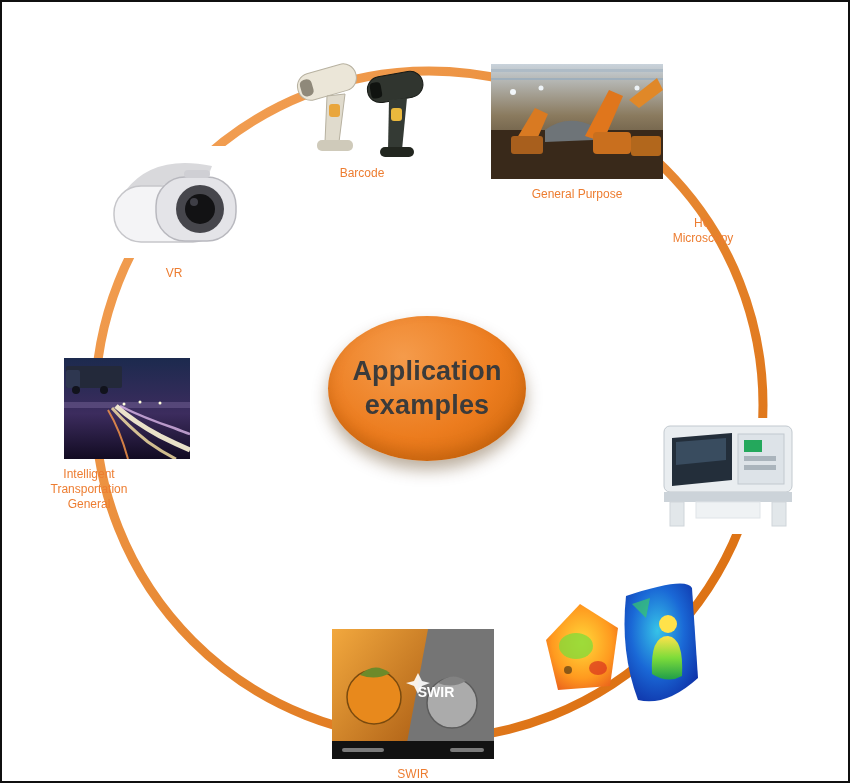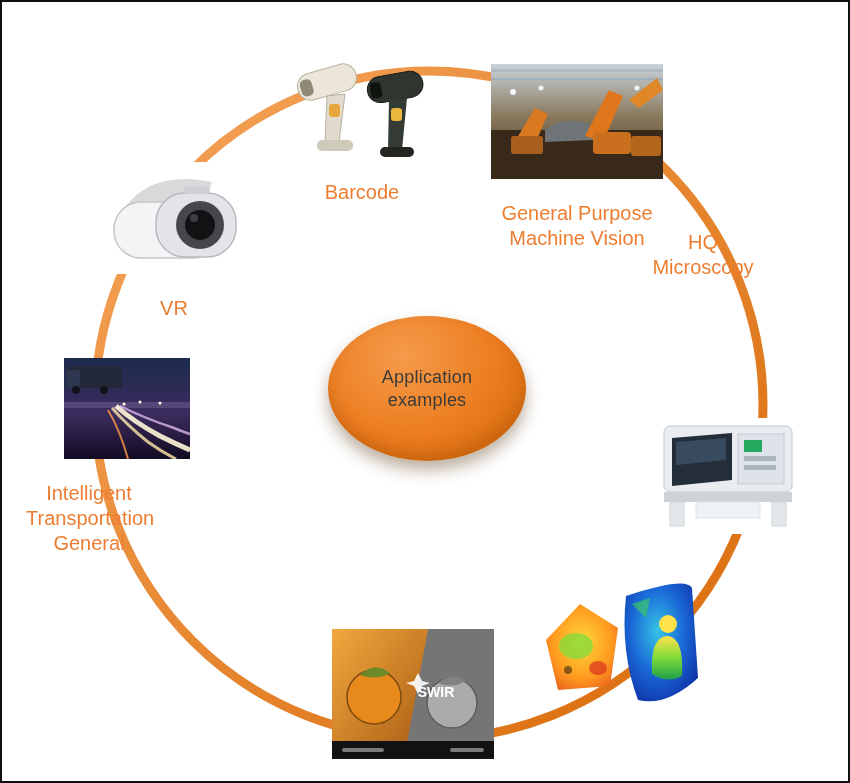--- a/index.html
+++ b/index.html
@@ -21,37 +21,37 @@
     background: radial-gradient(ellipse at 38% 28%,
       var(--center_light, #F59B4B) 0%,
       var(--center_fill, #EC7C1E) 55%,
       var(--center_dark, #C96408) 100%);
     box-shadow: 0 9px 16px rgba(80, 45, 0, .38), inset 0 -8px 14px rgba(150, 70, 0, .30);
     display: flex; align-items: center; justify-content: center;
     text-align: center;
   }
   .center-title {
     width: 168px;
-    font-weight: normal;
-    font-size: 18px;
+    font-weight: bold;
+    font-size: 27px;
     line-height: 1.25;
     color: var(--title_color, #3B3B3B);
     letter-spacing: .2px;
   }
   .item { position: absolute; text-align: center; }
   .art { display: block; line-height: 0; }
   .label {
-    margin-top: 22px;
-    font-size: 20px;
+    margin-top: 8px;
+    font-size: 12px;
     line-height: 1.25;
     color: var(--accent, #ED7D31);
   }
   svg text { font-family: "Liberation Sans", sans-serif; }
 
-  #item-vr      { left: 98px;  top: 160px; width: 148px; }
+  #item-vr      { left: 98px;  top: 144px; width: 148px; }
   #item-barcode { left: 287px; top: 50px;  width: 146px; }
   #item-mv      { left: 489px; top: 62px;  width: 172px; }
   #item-hq      { left: 660px; top: 206px; width: 128px; }
   #item-hq .label  { width: 110px; margin-left: -14px; }
   #item-pcb     { left: 656px; top: 416px; width: 146px; }
   #item-pcb .label { width: 126px; margin-left: 43px; }
   #item-depth   { left: 538px; top: 572px; width: 158px; }
   #item-swir    { left: 330px; top: 627px; width: 162px; }
   #item-3d      { left: 148px; top: 538px; width: 148px; }
   #item-its     { left: 62px;  top: 356px; width: 126px; }
@@ -137,21 +137,20 @@
         <path d="M94 72 L118 26 L132 32 L112 78 Z" fill="#e0761c"></path>
         <rect x="102" y="68" width="38" height="22" rx="4" fill="#c96f1e"></rect>
         <path d="M26 74 L44 44 L57 50 L44 80 Z" fill="#d97a22"></path>
         <rect x="20" y="72" width="32" height="18" rx="3" fill="#a85f1d"></rect>
         <path d="M138 36 L166 14 L172 26 L148 44 Z" fill="#e08828"></path>
         <rect x="140" y="72" width="30" height="20" rx="3" fill="#b2671c"></rect>
       </svg>
     </div>
     <div class="label">
       <div>General Purpose</div>
-      <div>Machine Vision</div>
     </div>
   </div>
 
   <div class="item" id="item-hq">
     <div class="label">
       <div>HQ</div>
       <div>Microscopy</div>
     </div>
   </div>
 

